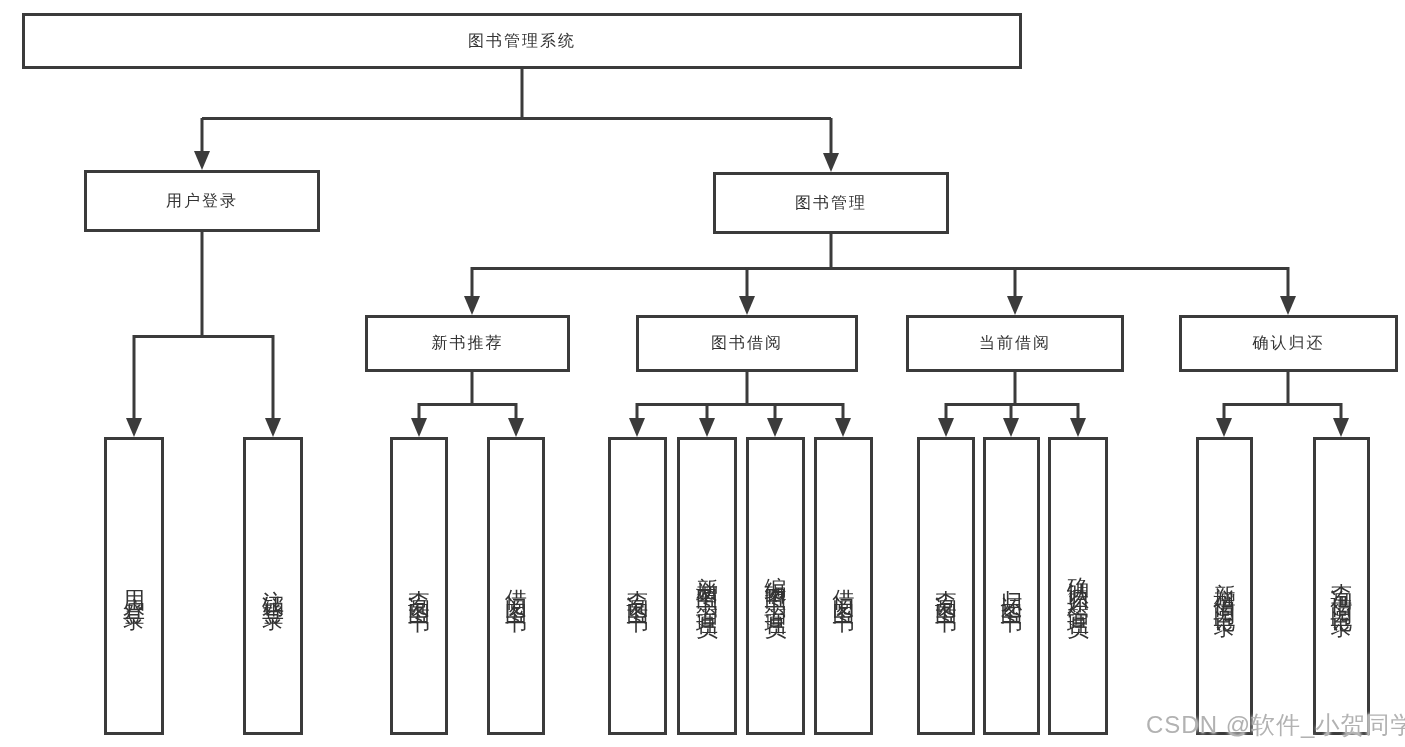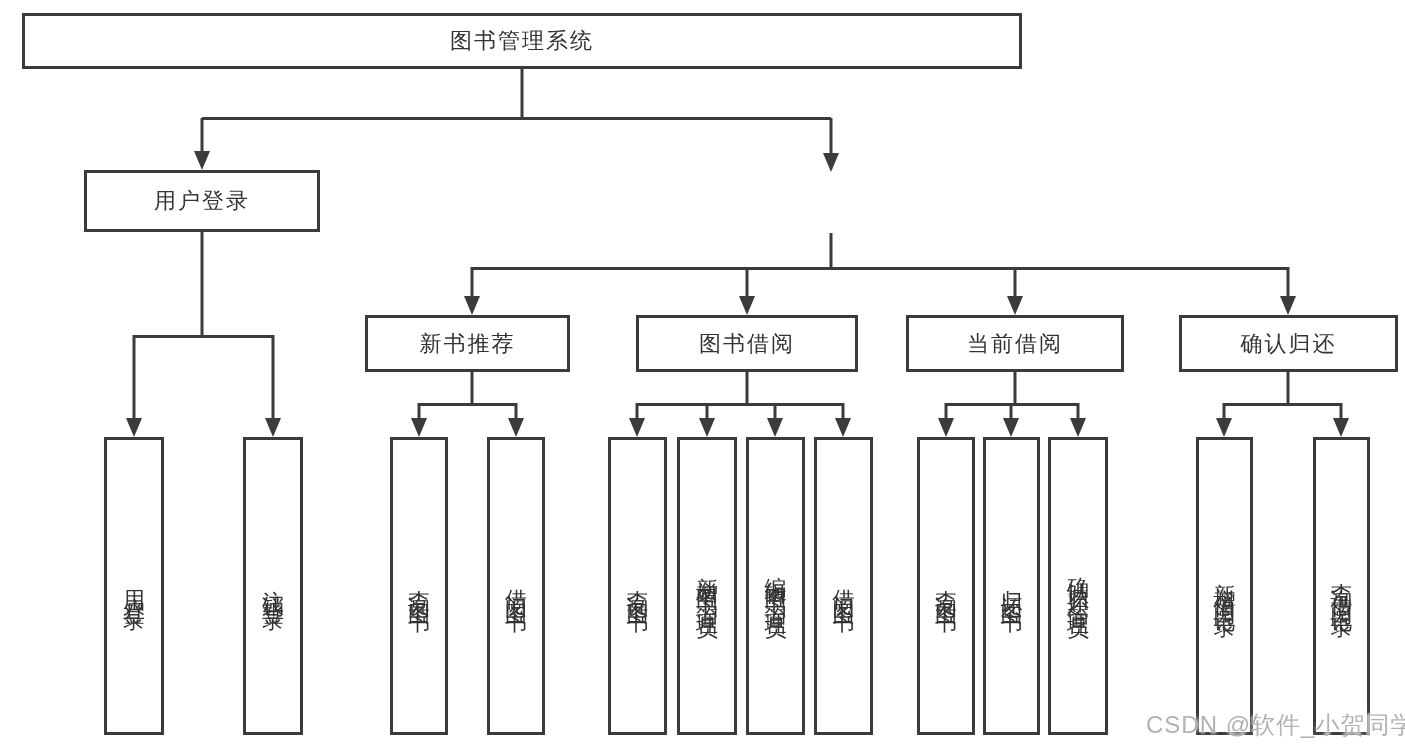--- a/index.html
+++ b/index.html
@@ -25,21 +25,21 @@
     background:#ffffff;
     border:3px solid var(--line);
     display:flex;
     align-items:center;
     justify-content:center;
     box-sizing:border-box;
     z-index:2;
     color:var(--text);
   }
   .hlabel{
-    font-size:22px;
+    font-size:16px;
     letter-spacing:2px;
     white-space:nowrap;
   }
   .root{left:22px;top:13px;width:1000px;height:56px;}
   .lvl2a{left:84px;top:170px;width:236px;height:62px;}
   .lvl2b{left:713px;top:172px;width:236px;height:62px;}
   .lvl3{top:315px;height:57px;}
   .leaf{top:437px;height:298px;}
   .vtext{
     writing-mode:vertical-rl;
@@ -140,20 +140,23 @@
     </g>
   </svg>
 
   <div class="box root">
     <span class="hlabel">图书管理系统</span>
   </div>
 
   <div class="box lvl2a">
     <span class="hlabel">用户登录</span>
   </div>
+  <div class="box lvl2b">
+    <span class="hlabel">图书管理</span>
+  </div>
 
   <div class="box lvl3" style="left:365px;width:205px;">
     <span class="hlabel">新书推荐</span>
   </div>
   <div class="box lvl3" style="left:906px;width:218px;">
     <span class="hlabel">当前借阅</span>
   </div>
   <div class="box lvl3" style="left:636px;width:222px;">
     <span class="hlabel">图书借阅</span>
   </div>

